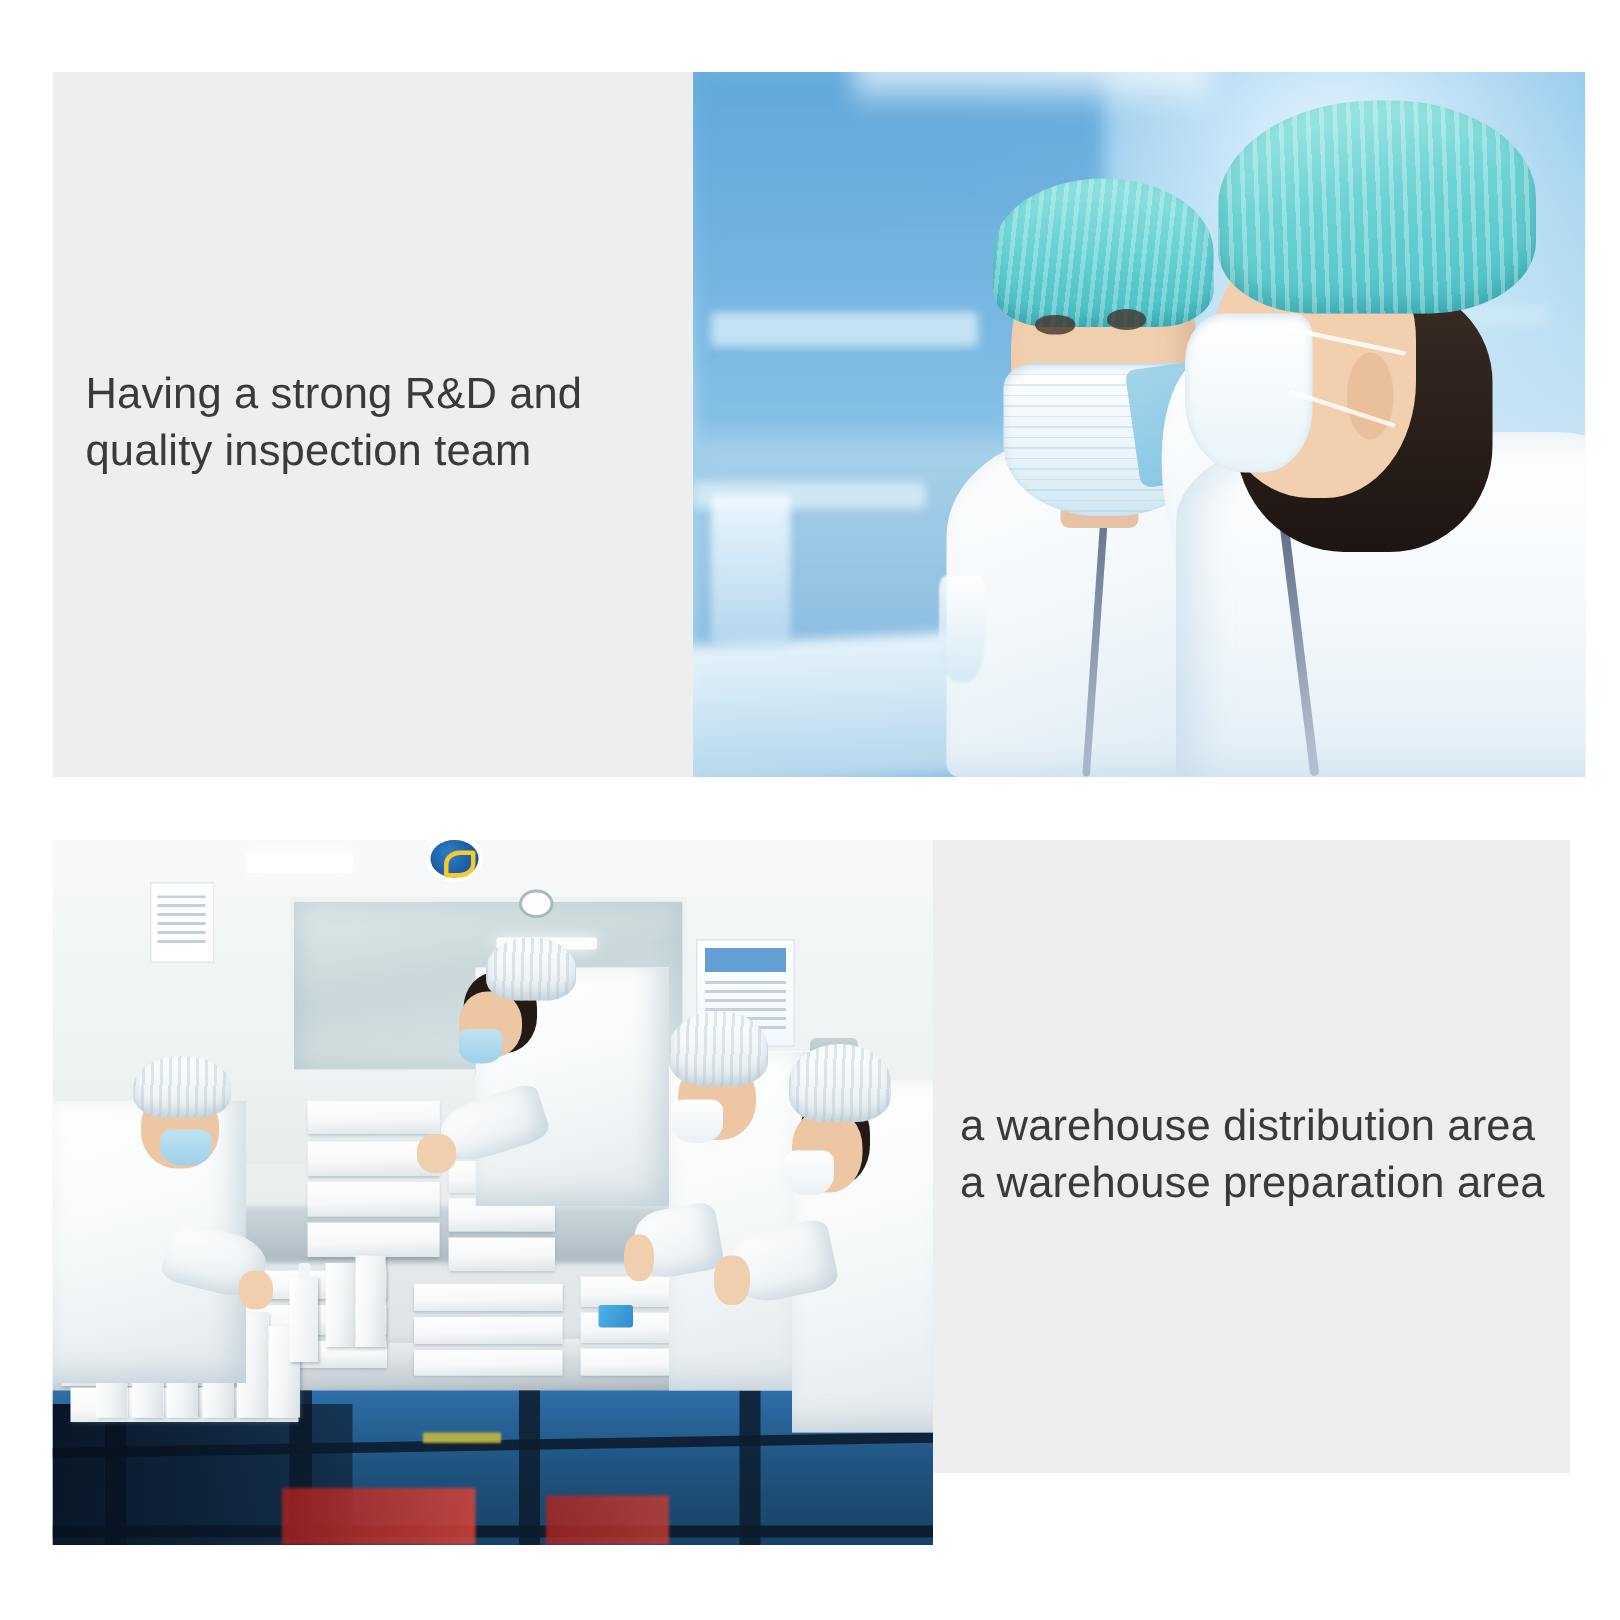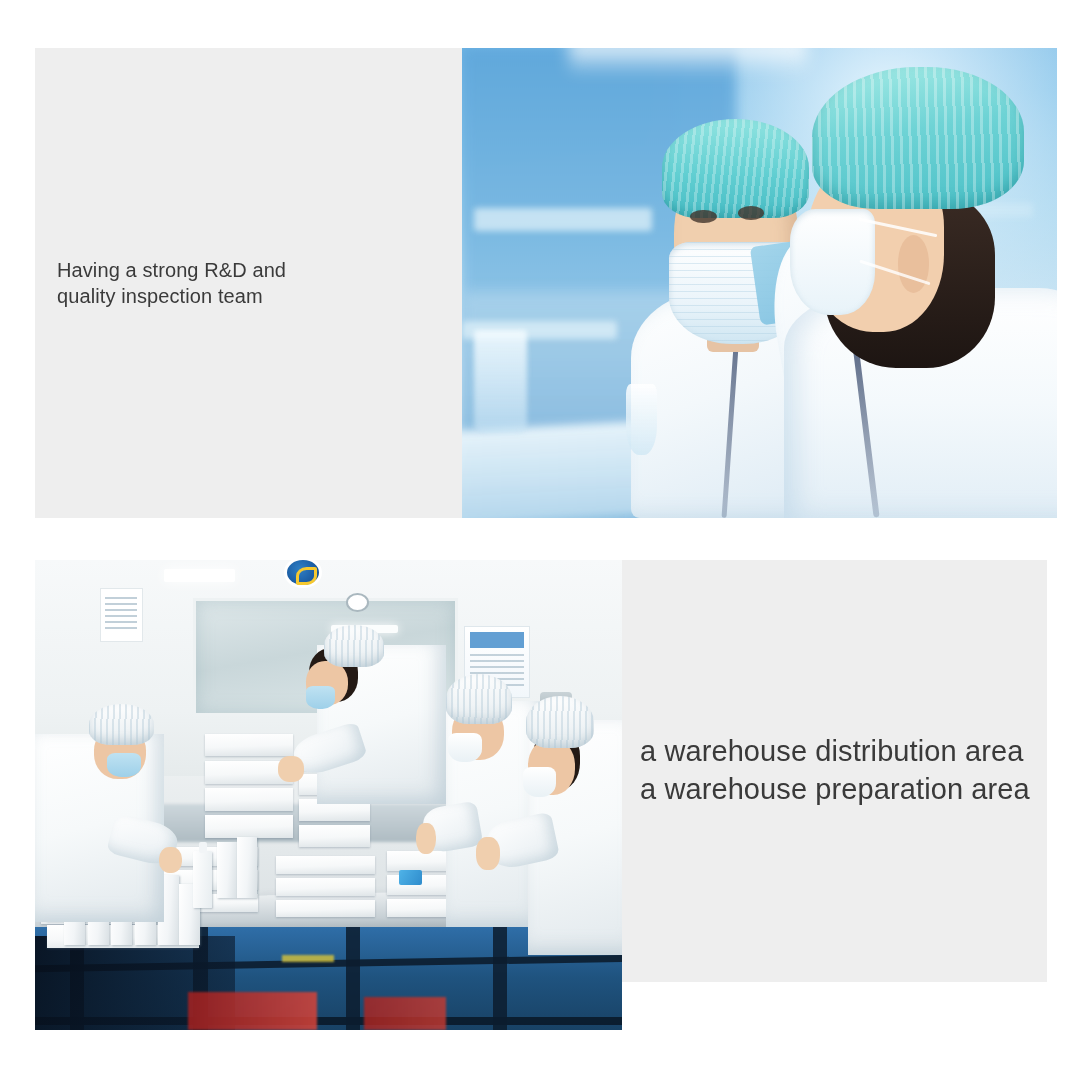--- a/index.html
+++ b/index.html
@@ -22,21 +22,21 @@
   .caption-pane{
     background:#eeeeee;
     display:flex;align-items:center;
     flex:0 0 auto;
   }
   .caption-top{width:427px;height:470px;padding-left:22px;box-sizing:border-box;}
   .caption-bottom{width:425px;height:422px;padding-left:18px;box-sizing:border-box;}
 
   .caption-text{
     color:#3a3a3a;
-    font-size:20px;
+    font-size:29px;
     line-height:1.30;
     font-weight:300;
     letter-spacing:0.1px;
     white-space:pre-line;
   }
   .caption-bottom .caption-text{font-size:29px;}
 
   .photo{position:relative;flex:0 0 auto;overflow:hidden;}
   .photo-top{width:595px;height:470px;}
   .photo-bottom{width:587px;height:470px;}

